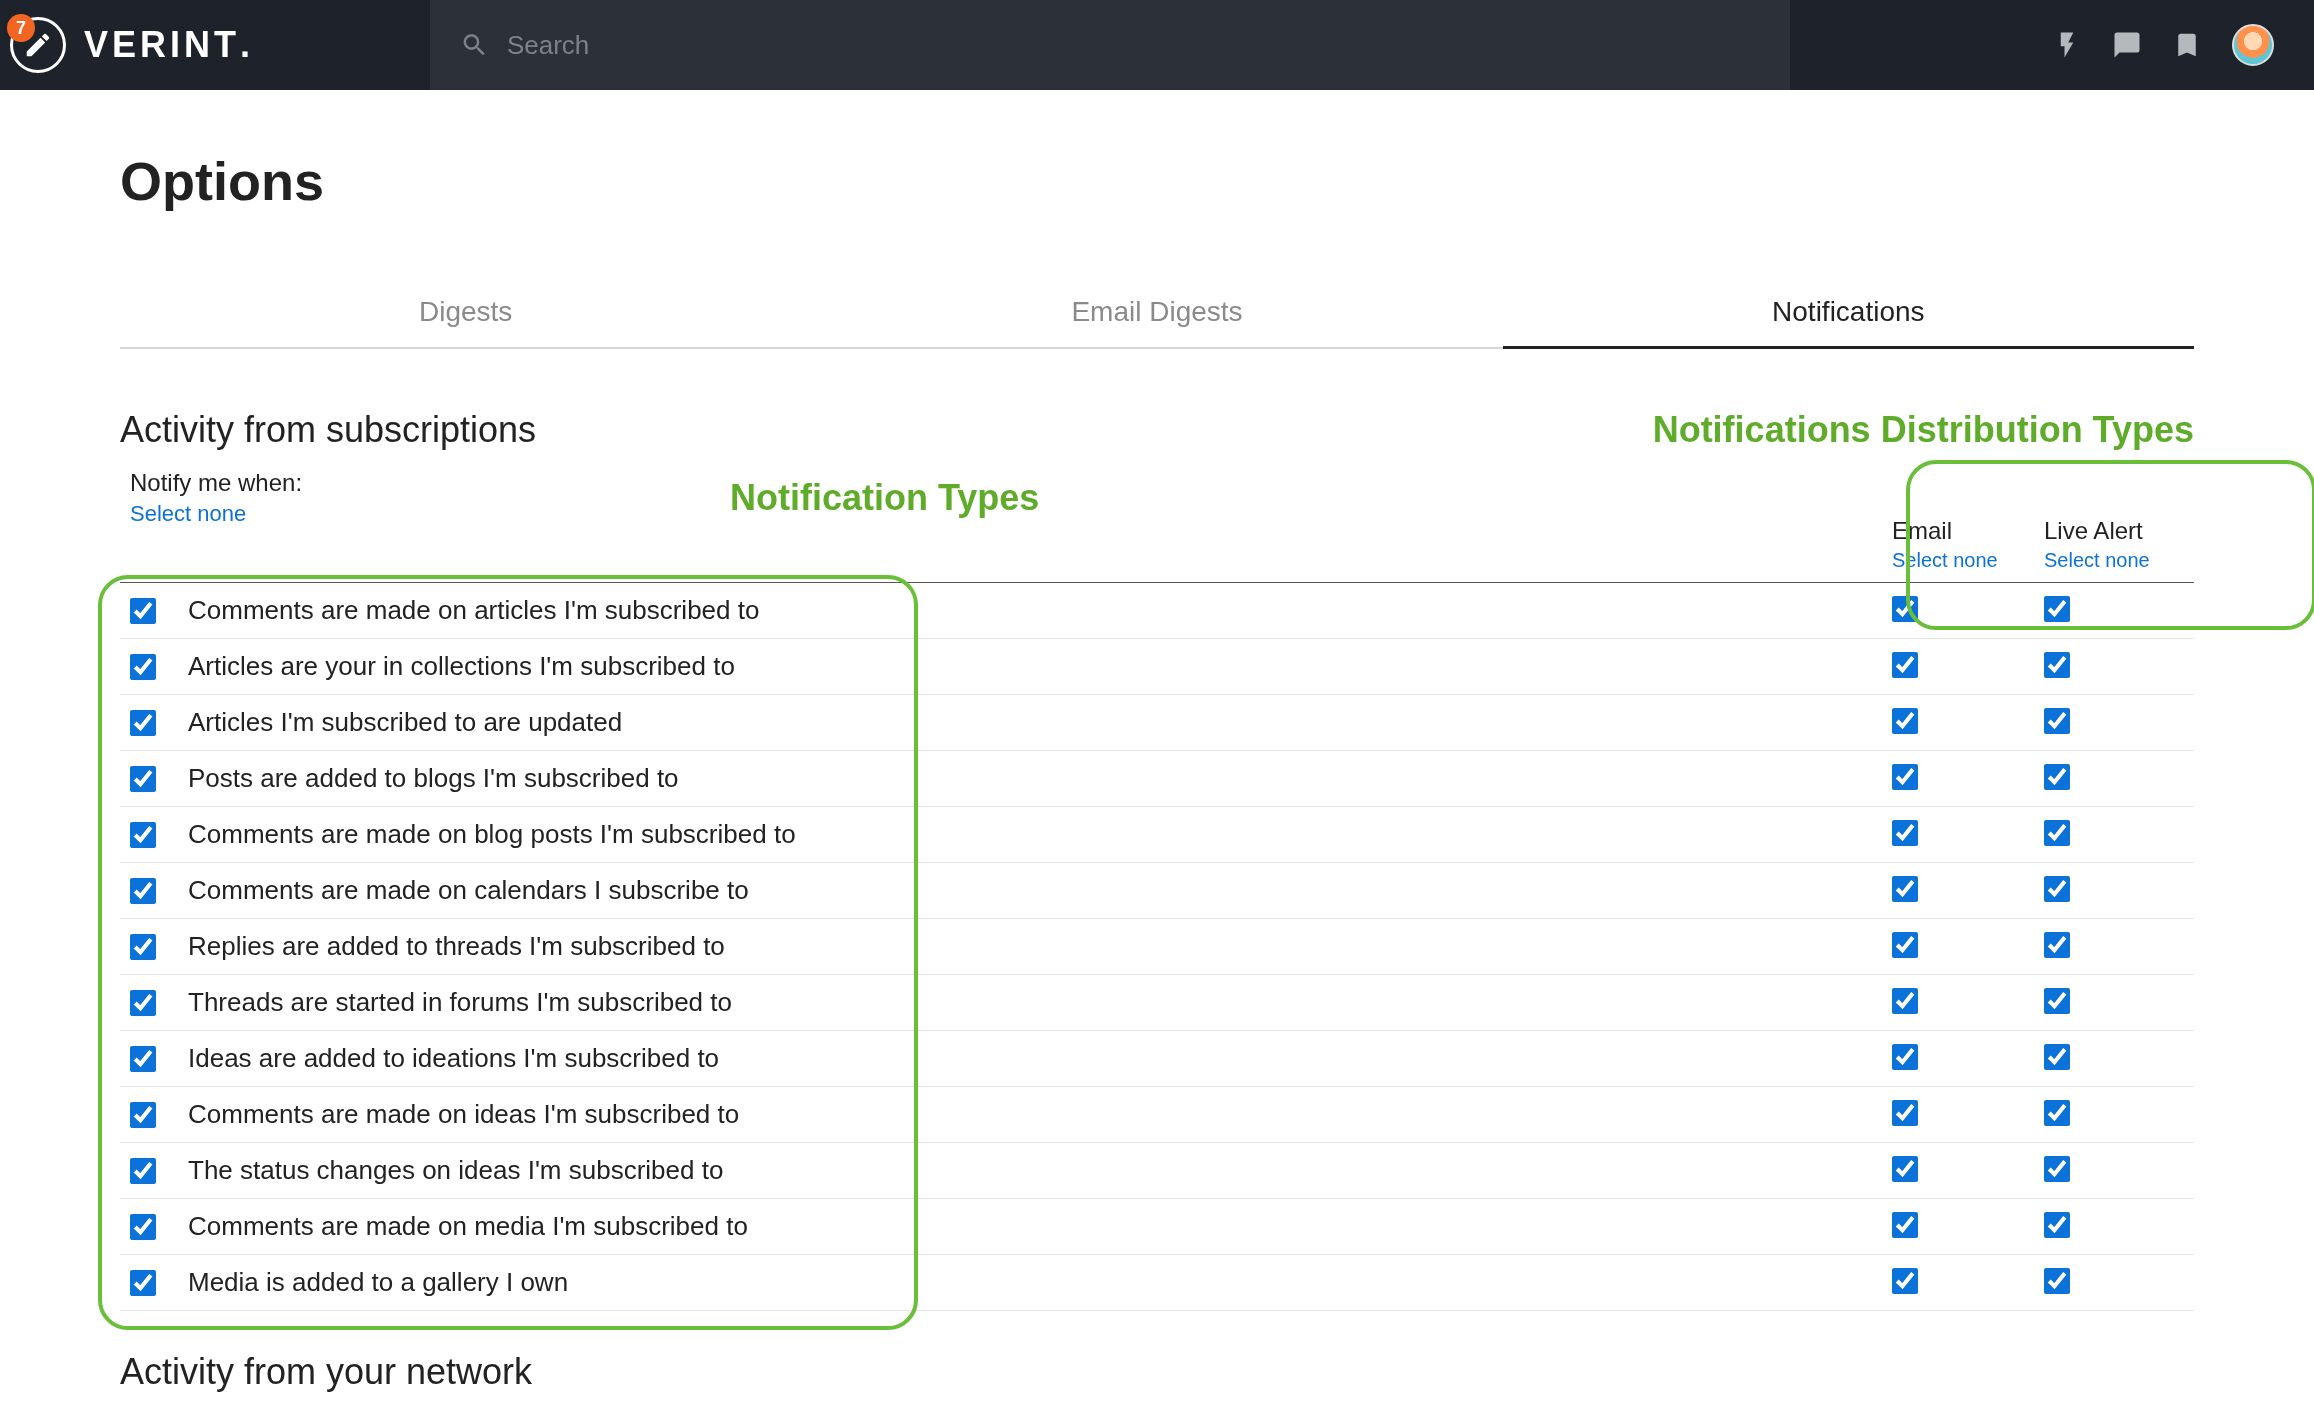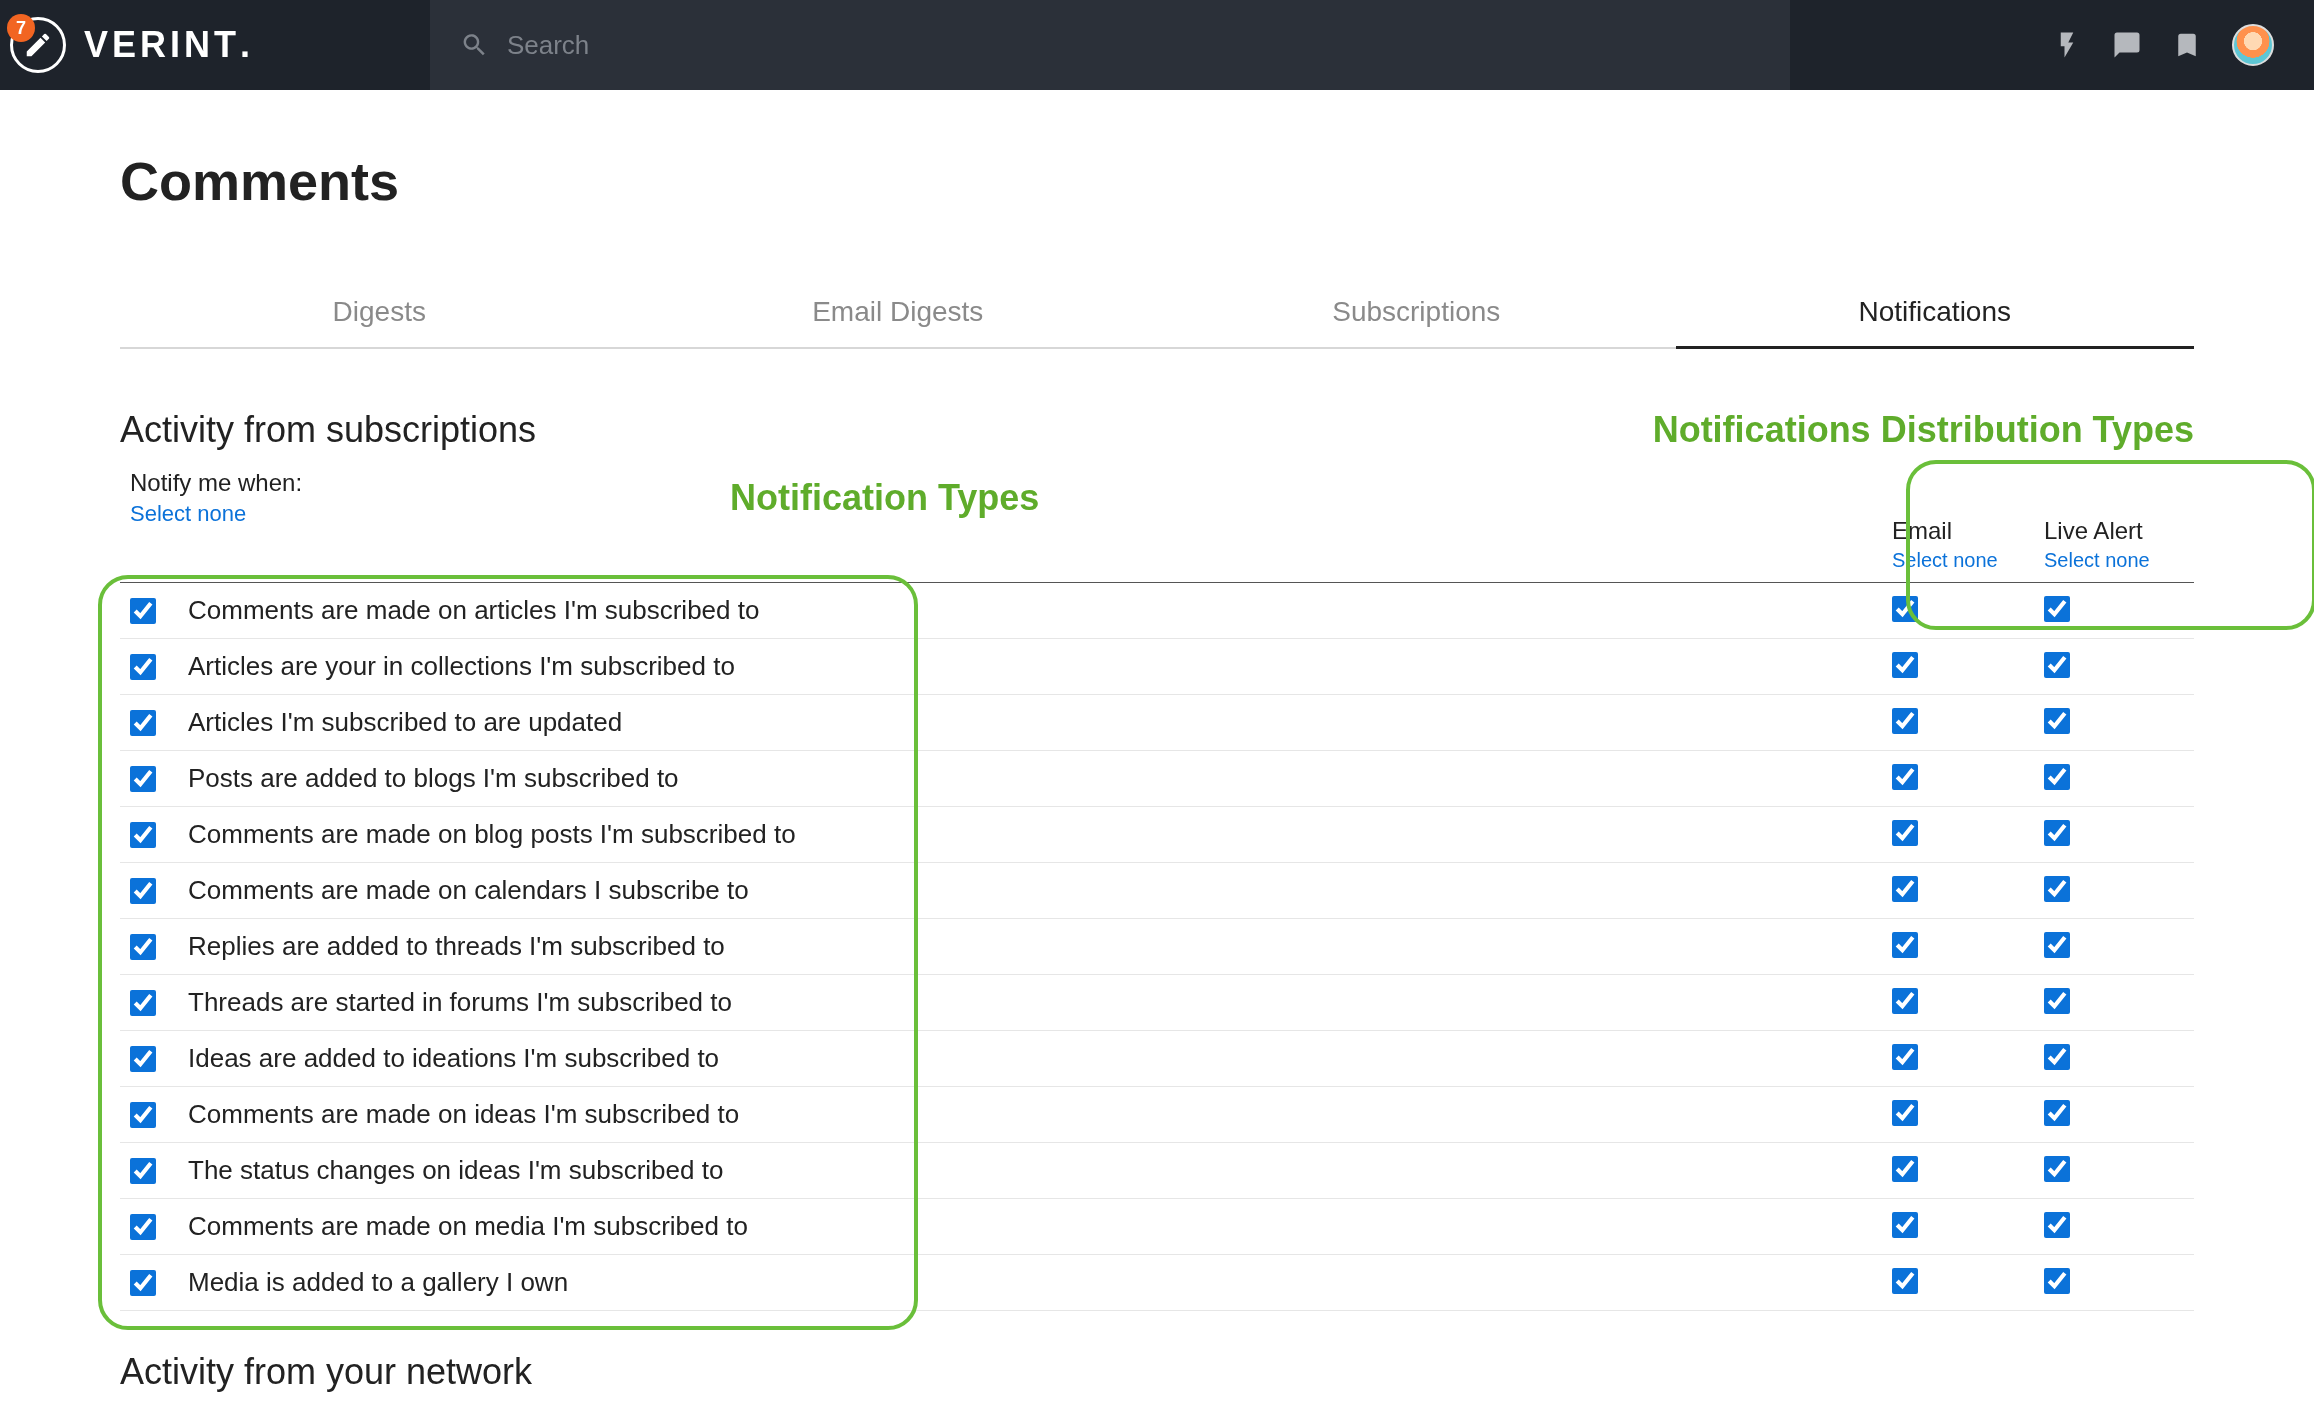--- a/index.html
+++ b/index.html
@@ -80,26 +80,25 @@
         <path d="M20 2H4a2 2 0 0 0-2 2v18l4-4h14a2 2 0 0 0 2-2V4a2 2 0 0 0-2-2z"></path>
       </svg>
     <svg viewBox="0 0 24 24">
         <path d="M17 3H7a2 2 0 0 0-2 2v16l7-3 7 3V5a2 2 0 0 0-2-2z"></path>
       </svg>
     <div class="avatar"></div>
   </div>
 </div>
 
 <div class="page rel">
-  <h1 class="page-title">Comments</h1>
+  <h1 class="page-title">Options</h1>
 
   <div class="tabs">
     <div class="tab">Digests</div>
     <div class="tab">Email Digests</div>
-    <div class="tab">Subscriptions</div>
     <div class="tab active">Notifications</div>
   </div>
 
   <div class="section-head-row">
     <div class="section-title">Activity from subscriptions</div>
     <div class="annotation-big">Notifications Distribution Types</div>
   </div>
 
   <div class="table-head-row">
     <div class="notify-col">

